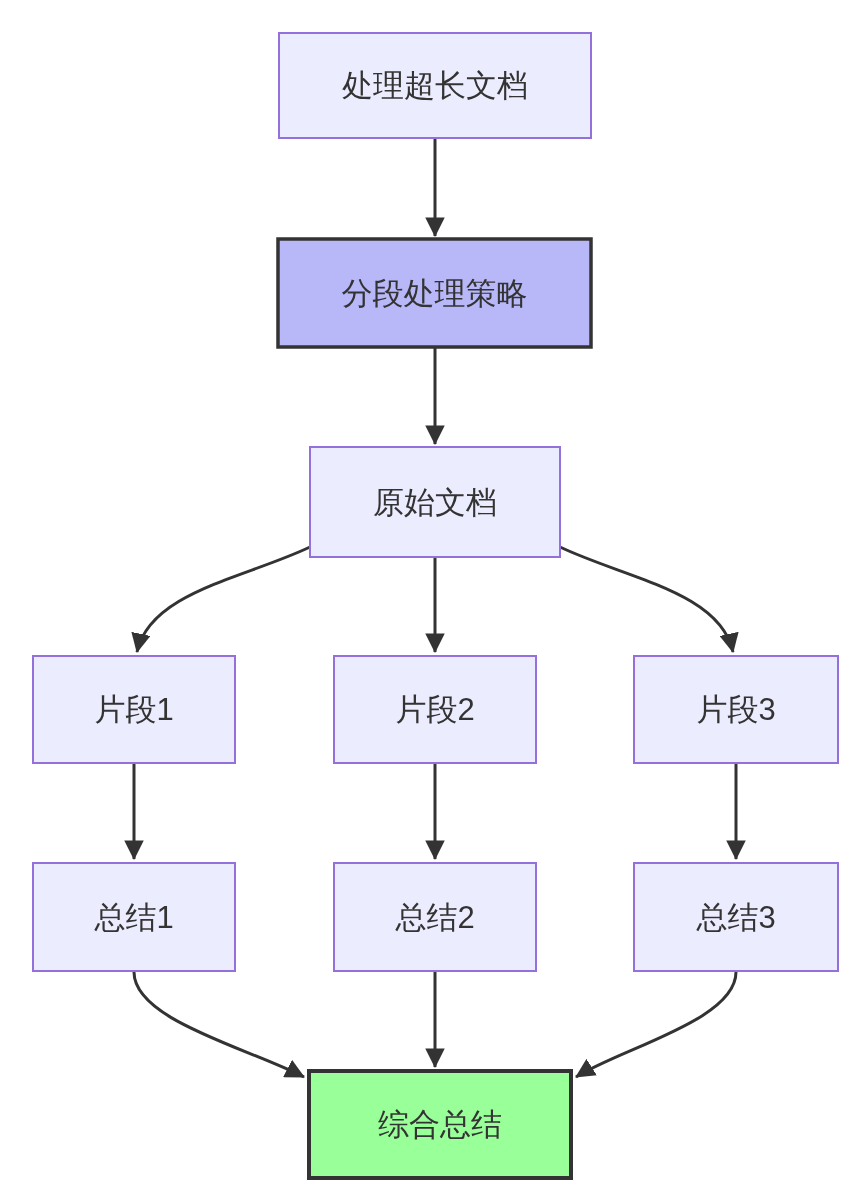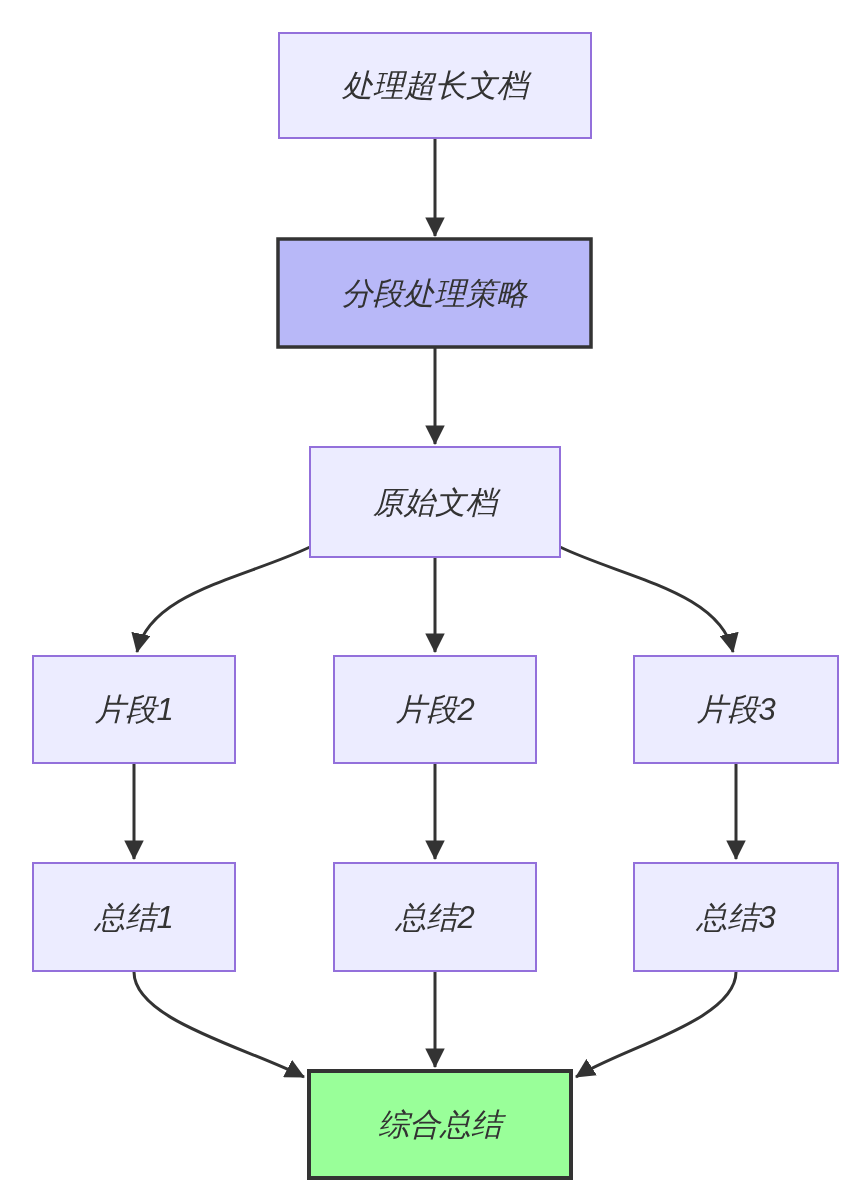--- a/index.html
+++ b/index.html
@@ -9,21 +9,20 @@
     width: 852px;
     height: 1196px;
     overflow: hidden;
     font-family: "Liberation Sans", "DejaVu Sans", sans-serif;
   }
   .canvas {
     position: relative;
     width: 852px;
     height: 1096px;
     background: #ffffff;
-    font-style: italic;
   }
   svg { display: block; }
   .edge {
     fill: none;
     stroke-width: 3;
   }
   .node-rect {
     stroke-width: 2;
   }
   .node-rect.emph-purple {

